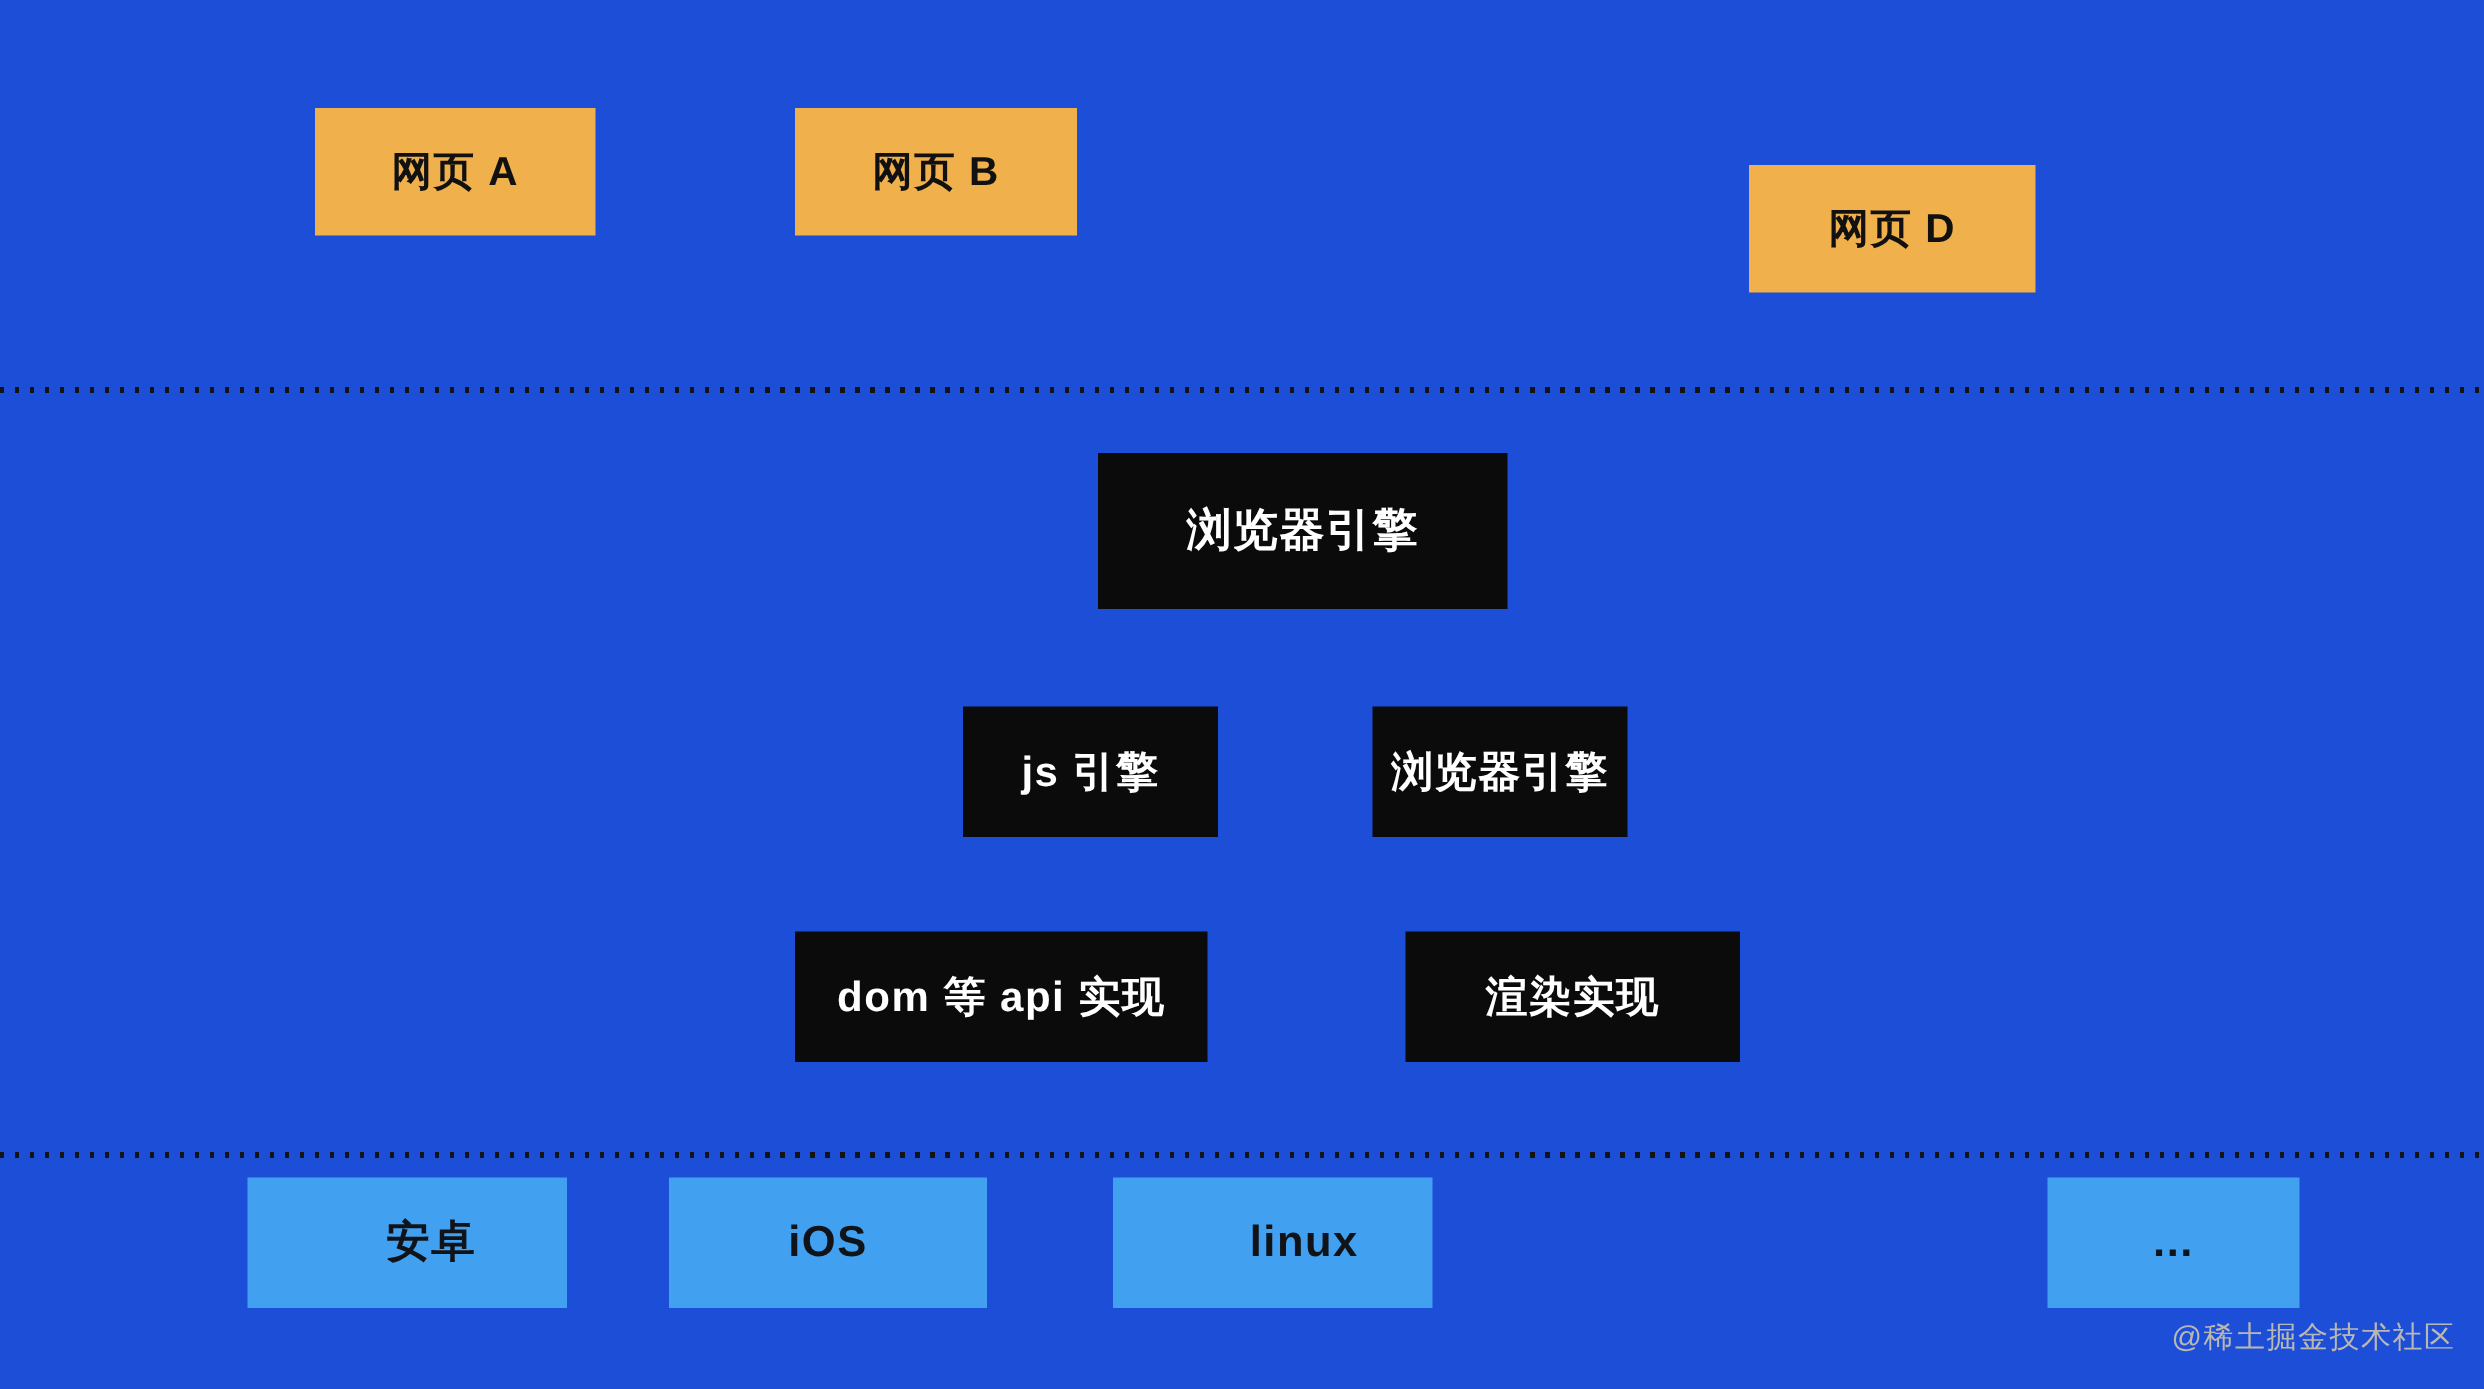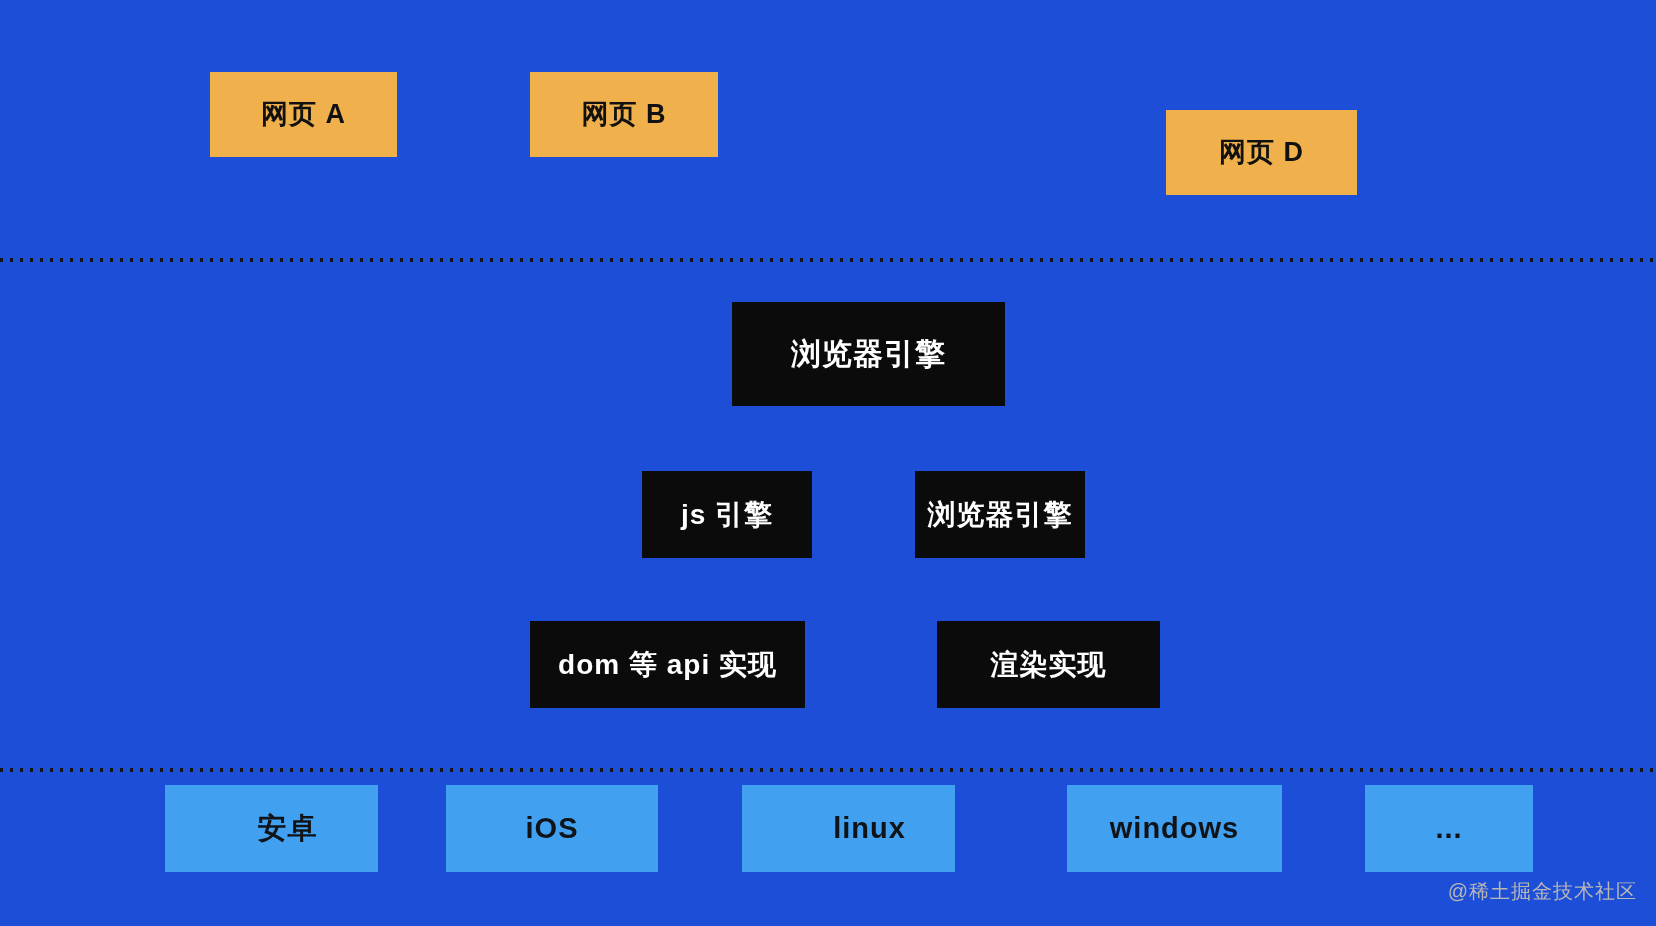--- a/index.html
+++ b/index.html
@@ -120,22 +120,19 @@
 
   <div class="node platform-node n-android">
     <span>安卓</span>
   </div>
   <div class="node platform-node n-ios">
     <span>iOS</span>
   </div>
   <div class="node platform-node n-linux">
     <span>linux</span>
   </div>
-  <div class="node platform-node n-windows">
-    <span>windows</span>
-  </div>
   <div class="node platform-node n-ellipsis">
     <span>...</span>
   </div>
 
   <div class="watermark">@稀土掘金技术社区</div>
 
 </div>
 
 </body></html>

